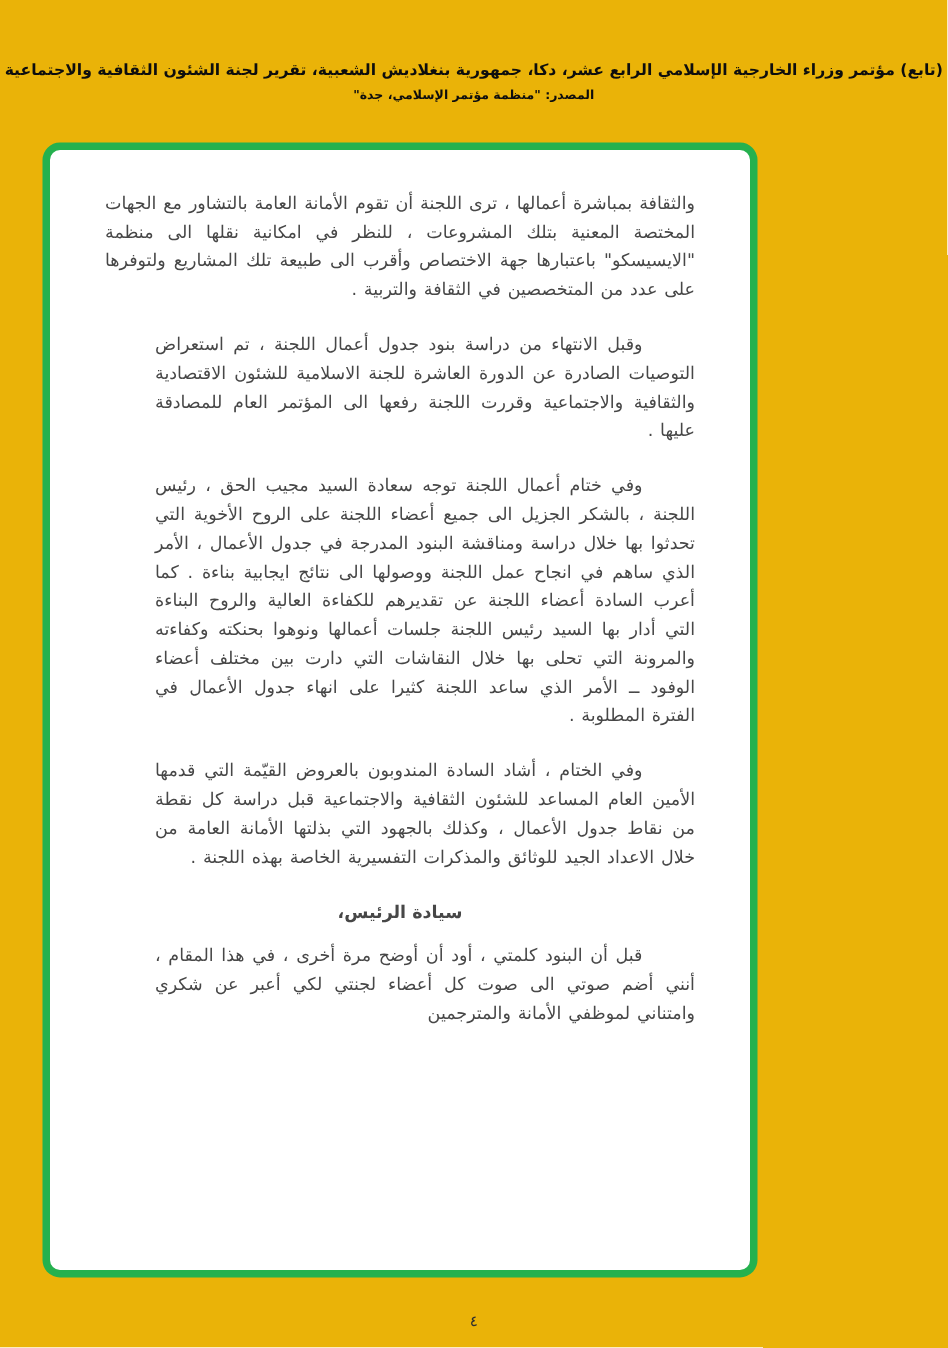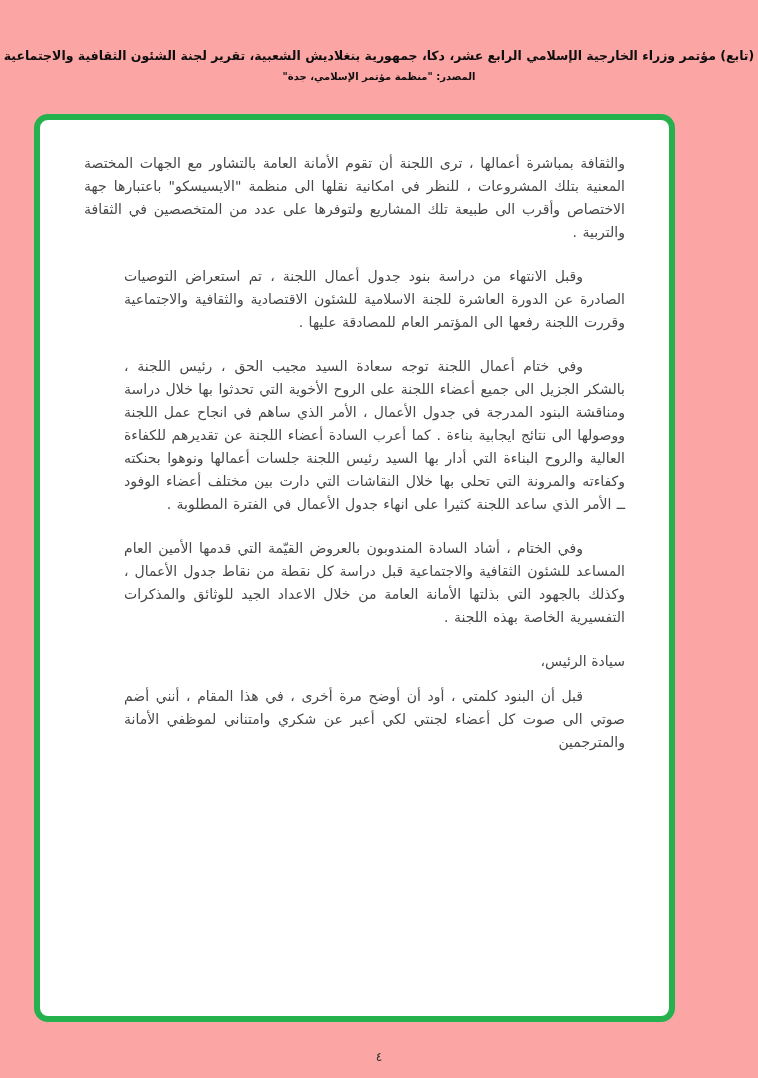--- a/index.html
+++ b/index.html
@@ -4,21 +4,21 @@
 <style>
   * { box-sizing: border-box; margin: 0; padding: 0; }
   html, body {
     background: #ffffff;
     font-family: "DejaVu Sans", sans-serif;
   }
   .page {
     position: relative;
     width: 758px;
     height: 1078px;
-    background: #fca5a5;
+    background: #eab308;
     overflow: hidden;
     margin: 0 auto;
   }
   .header {
     position: absolute;
     top: 48px;
     left: 0;
     right: 0;
     text-align: center;
     direction: rtl;
@@ -32,21 +32,21 @@
   .header-line2 {
     font-size: 10px;
     font-weight: bold;
     color: #0e0e0e;
     margin-top: 8px;
   }
   .frame {
     position: absolute;
     top: 114px;
     left: 34px;
-    width: 641px;
+    width: 572px;
     height: 908px;
     border: 6px solid #25b14e;
     border-radius: 14px;
     padding: 32px 44px 24px 44px;
     background: #ffffff;
     overflow: hidden;
   }
   .body-text {
     direction: rtl;
     color: #474747;
@@ -54,25 +54,26 @@
   .para {
     font-size: 14px;
     line-height: 23px;
     text-align: justify;
     margin-bottom: 21px;
     word-spacing: 1px;
   }
   .indent { text-indent: 42px; margin-left: 40px; }
   .salutation {
     direction: rtl;
-    text-align: right;
+    text-align: center;
     font-size: 14px;
     line-height: 23px;
     color: #474747;
     margin: 2px 0 12px 0;
+    font-weight: bold;
   }
   .footer-page {
     position: absolute;
     bottom: 14px;
     left: 0;
     right: 0;
     text-align: center;
     font-size: 12px;
     color: #2f2f2f;
   }

